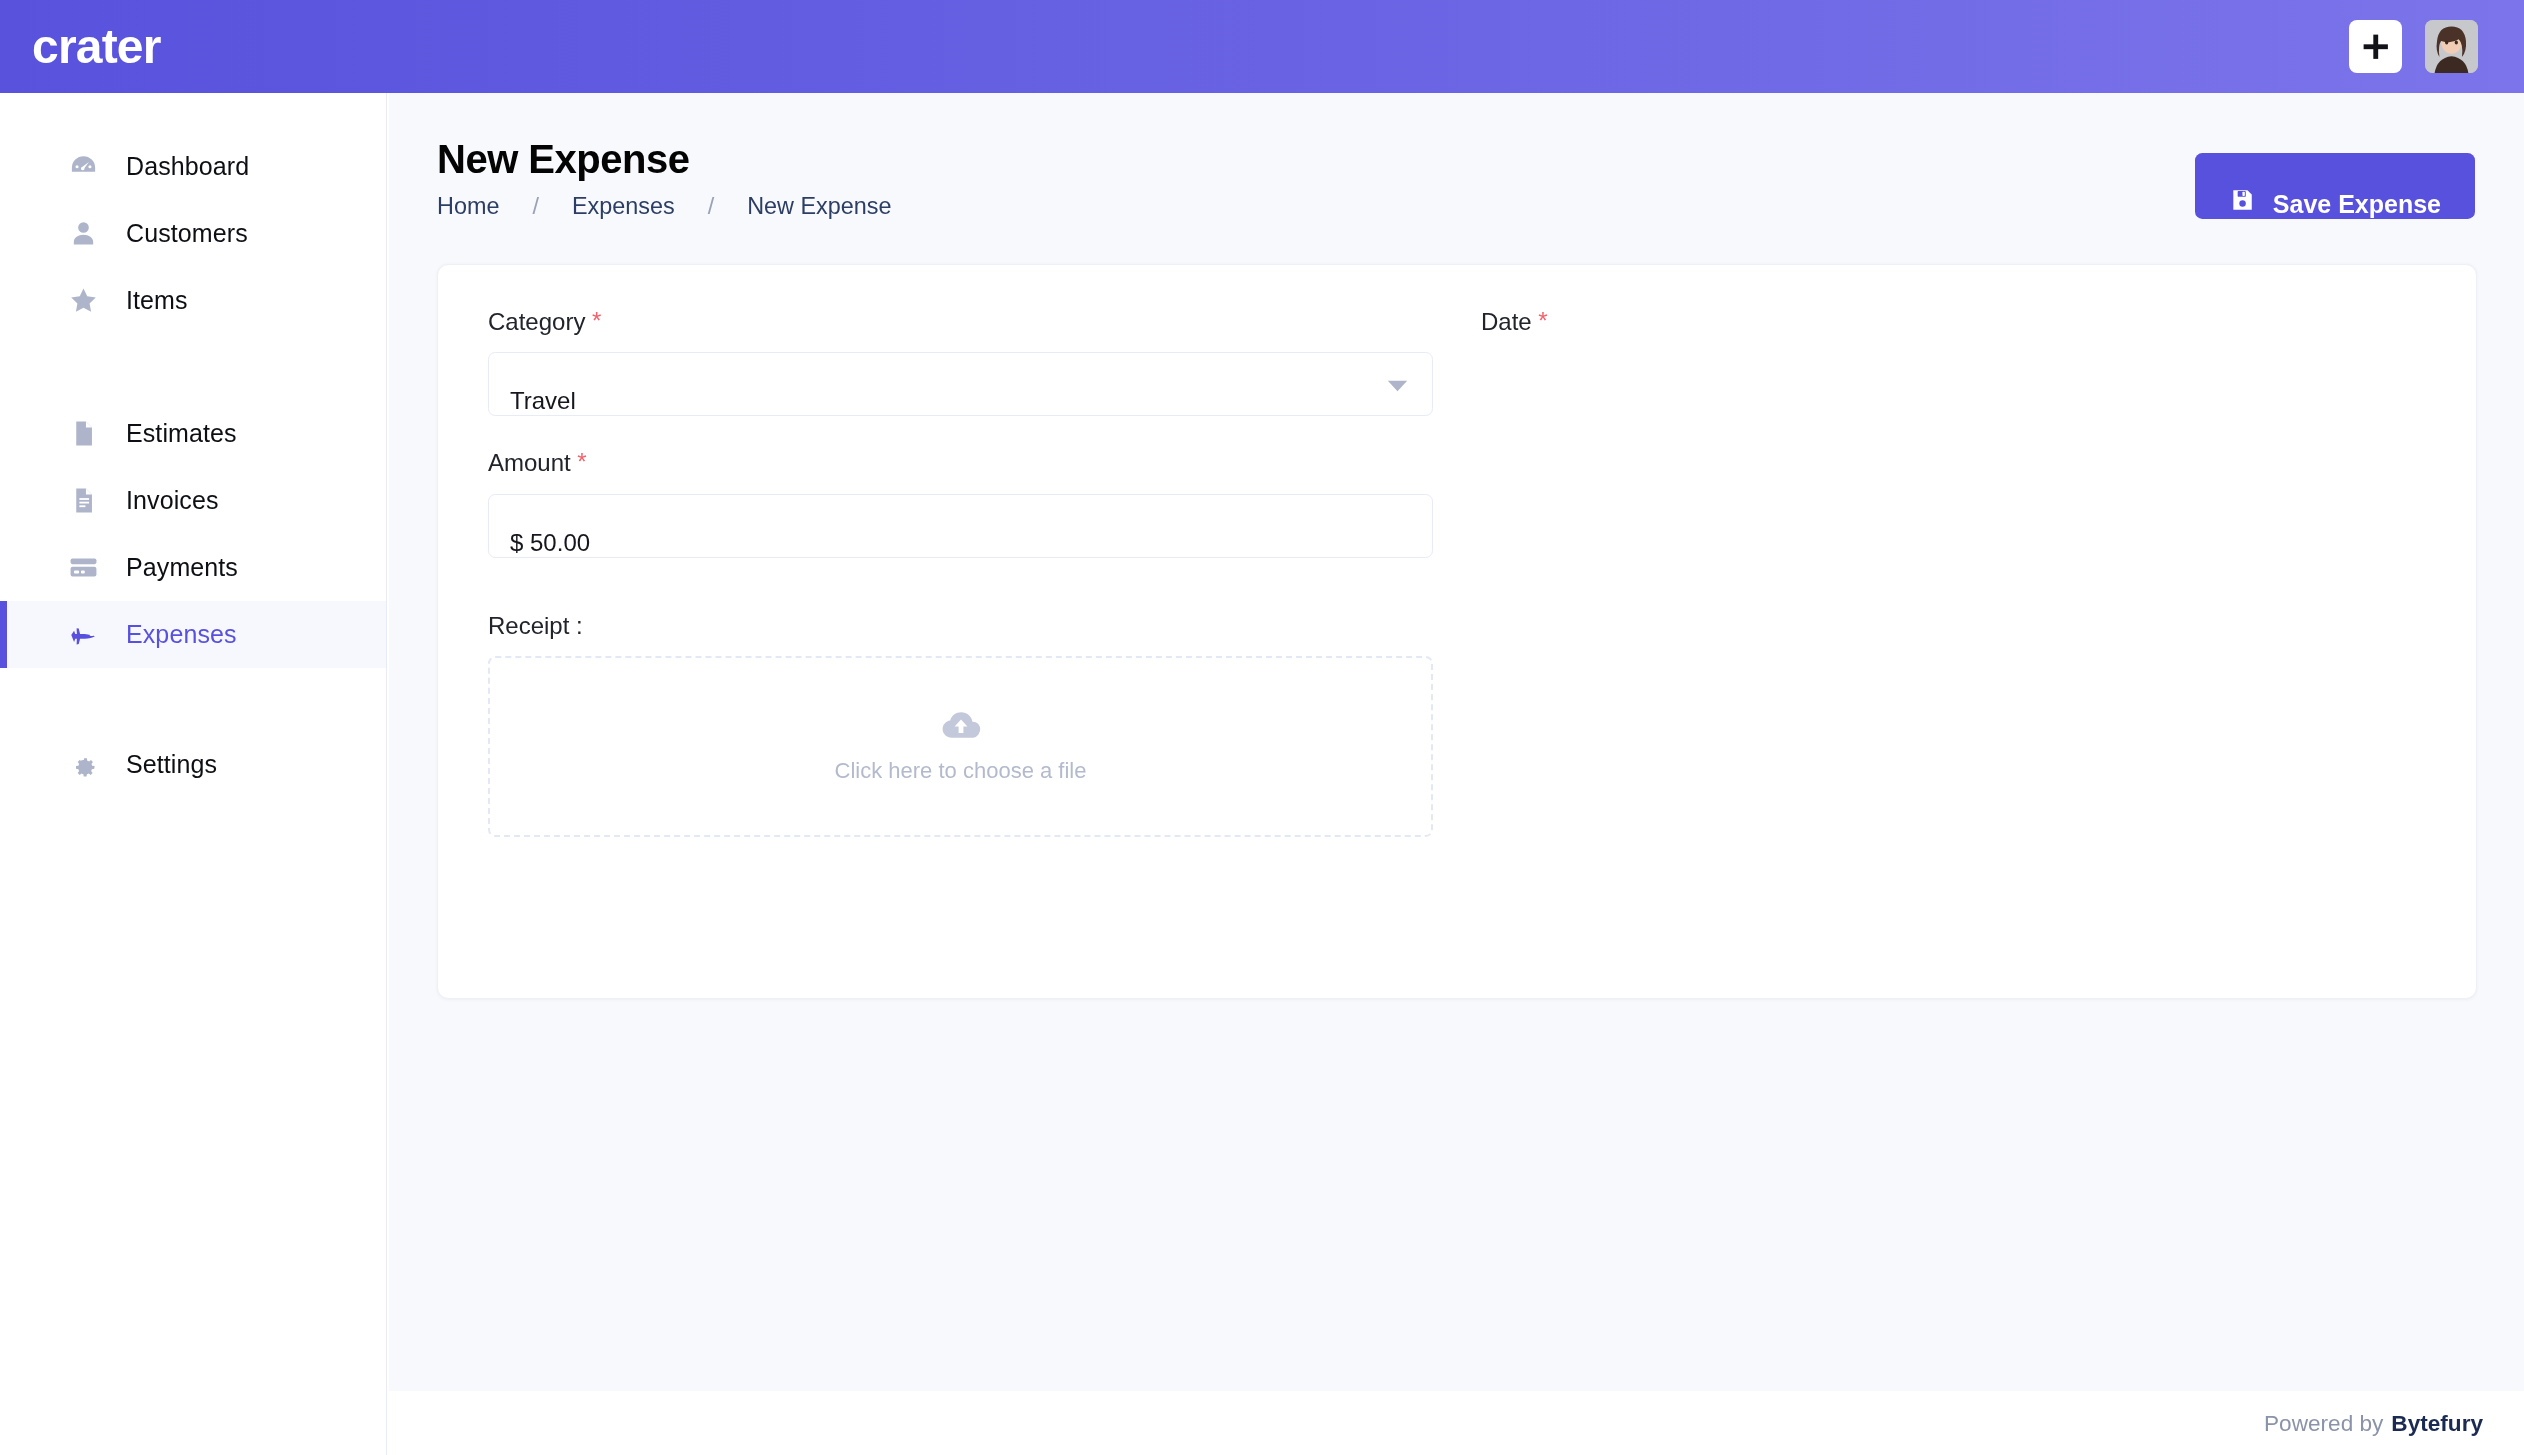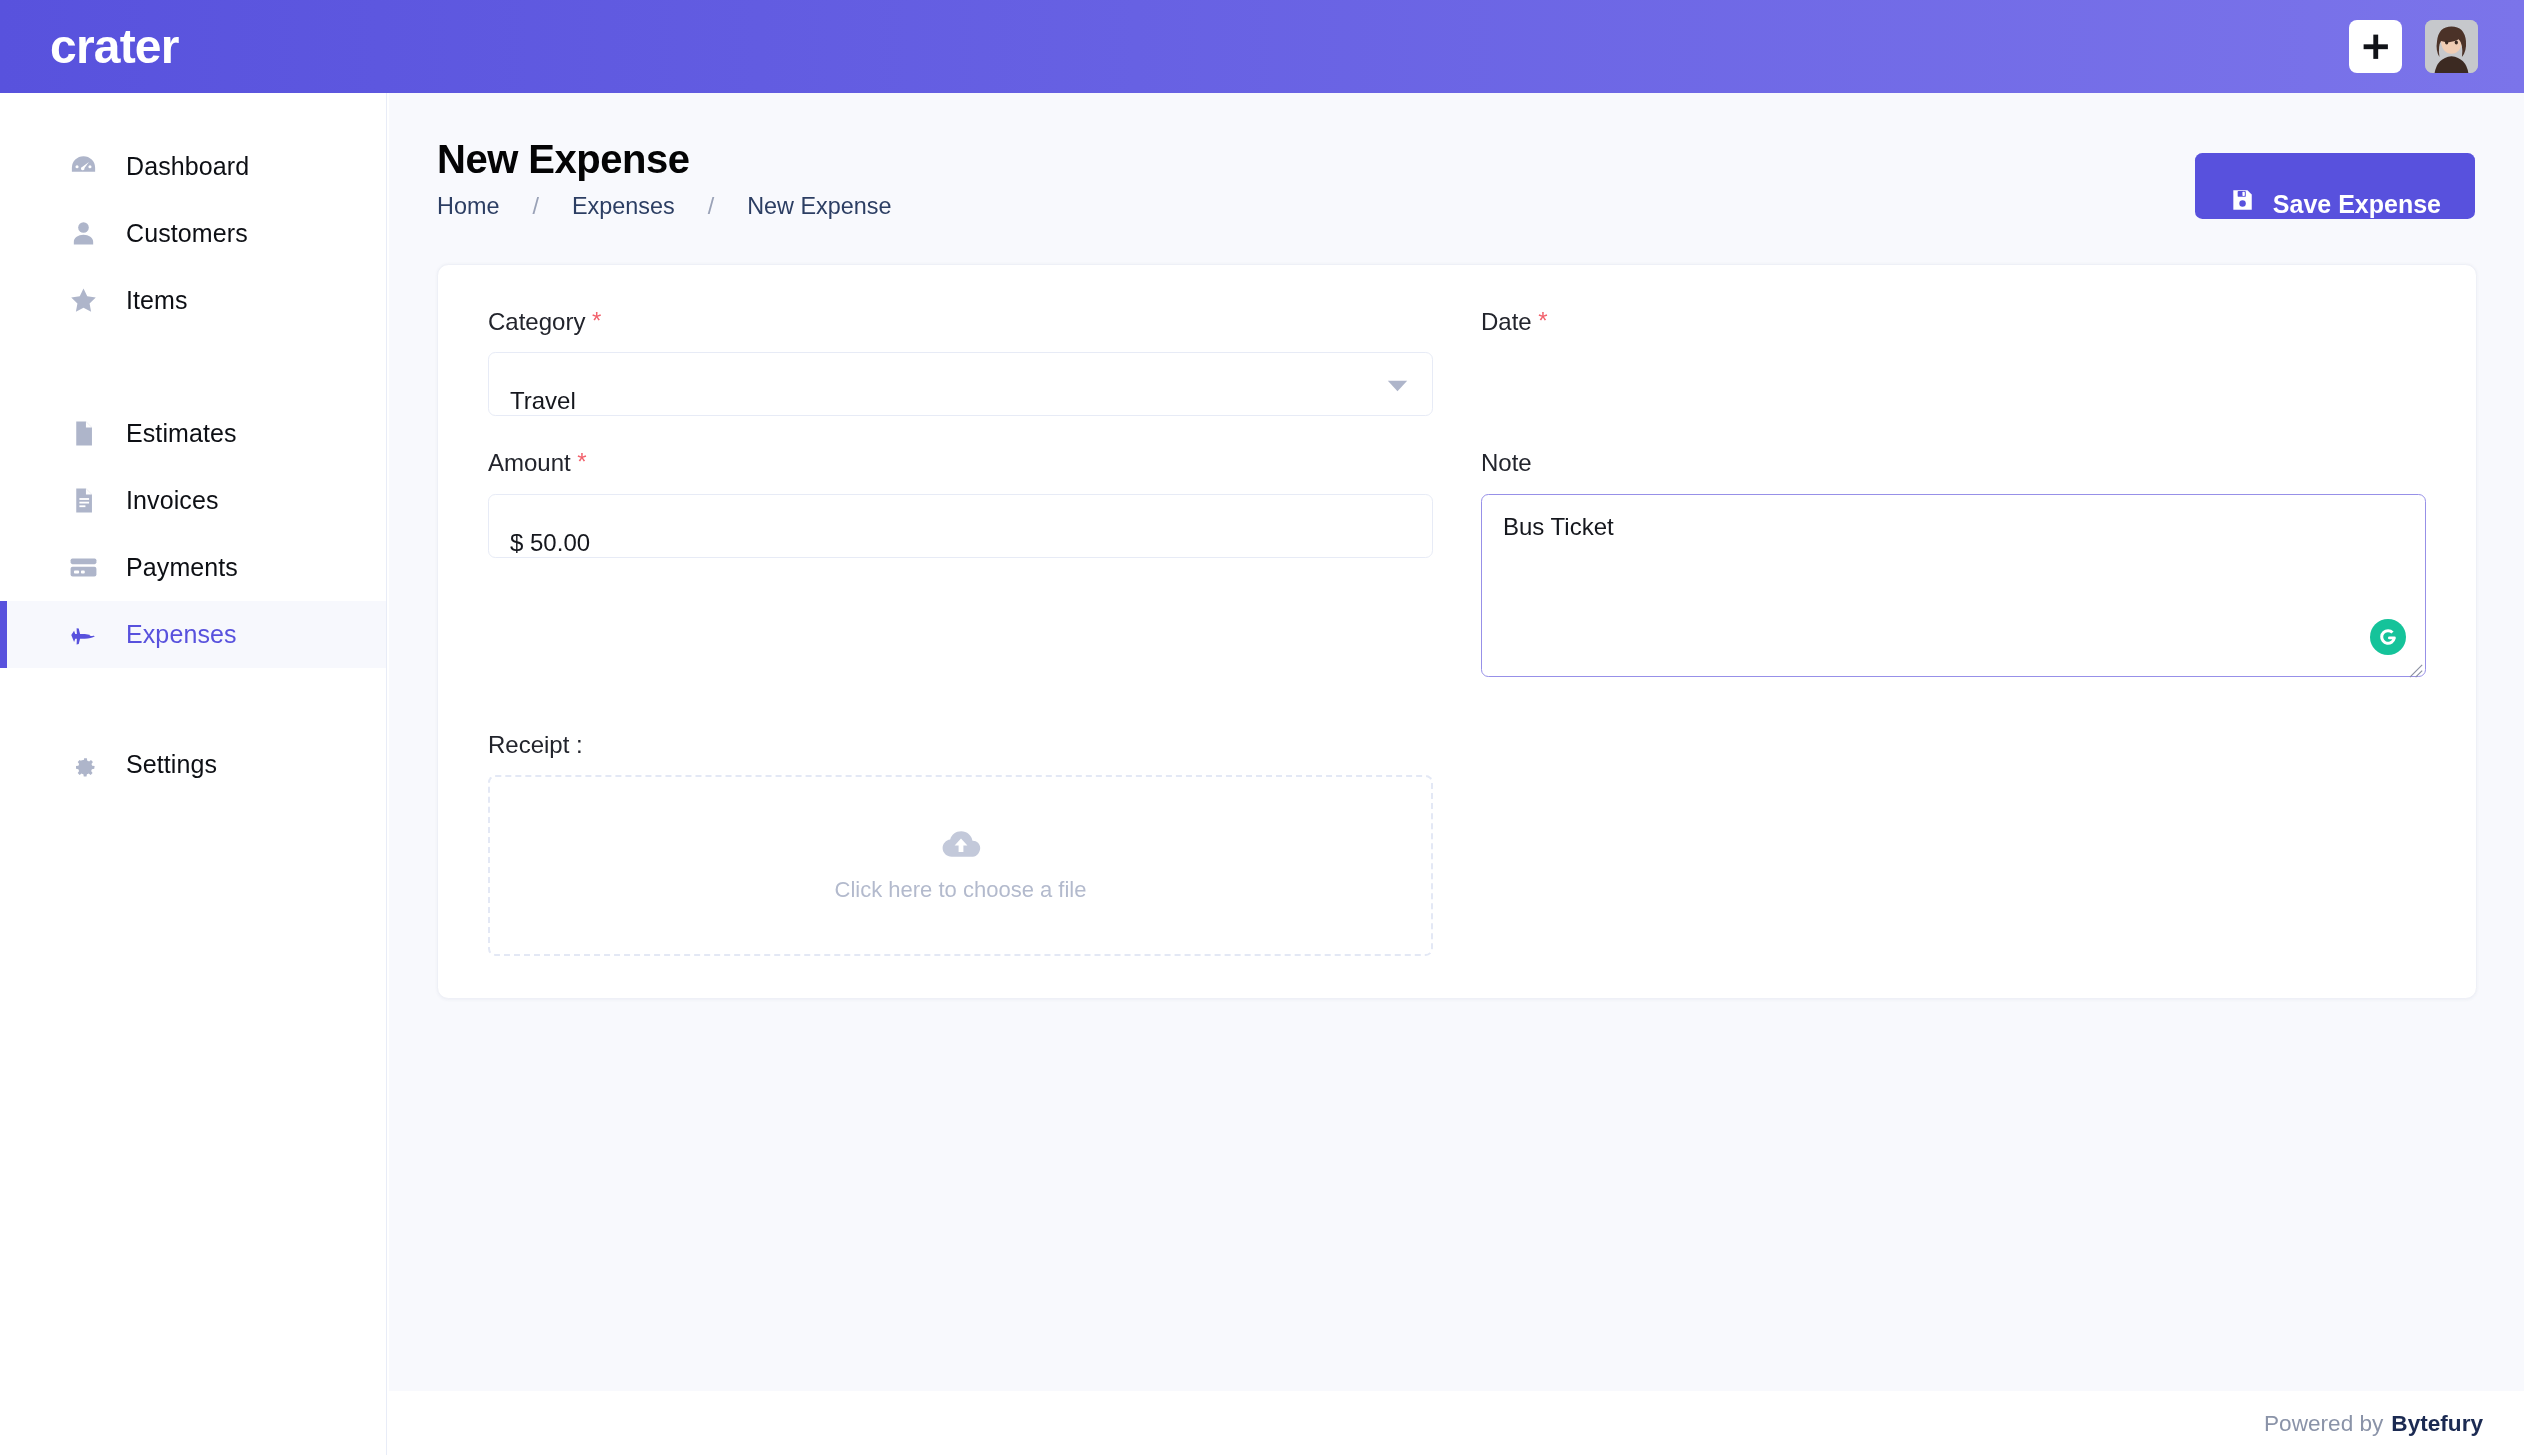--- a/index.html
+++ b/index.html
@@ -11,21 +11,21 @@
   }
 
   
   .topbar {
     position: absolute; top: 0; left: 0;
     width: 2525px; height: 93px;
     background: linear-gradient(90deg, #5852dd 0%, #6761e3 45%, #7b74ea 100%);
     display: flex; align-items: center; justify-content: space-between;
   }
   .logo {
-    margin-left: 50px;
+    margin-left: 32px;
     font-size: 48px; font-weight: 700; color: #ffffff;
     letter-spacing: -0.8px; line-height: 1;
     display: flex; align-items: center;
   }
   .logo-wrap { display: flex; align-items: center; }
   .topbar-right { display: flex; align-items: center; gap: 22.6px; margin-right: 47px; }
   .add-btn {
     width: 53px; height: 53px; background: #ffffff; border-radius: 8px;
     display: flex; align-items: center; justify-content: center;
     border: none; cursor: pointer;
@@ -344,40 +344,20 @@
       <div class="field row2">
         <div class="field-label">
           <span>Amount</span>
           <span class="req">*</span>
         </div>
         <div class="input-box">
           <span>$ 50.00</span>
         </div>
       </div>
 
-      <div class="field row2">
-        <div class="field-label">
-          <span>Note</span>
-        </div>
-        <div class="textarea-box">
-          <span>Bus Ticket</span>
-          <span class="gbadge">
-            <svg width="24" height="24" viewBox="0 0 24 24">
-              <path d="M12 4.2a7.8 7.8 0 1 0 7.6 9.5h-3.1a4.8 4.8 0 1 1-1.1-5.1l2.2-2.2A7.77 7.77 0 0 0 12 4.2z" fill="#ffffff"></path>
-              <rect x="12" y="11.6" width="7.8" height="2.6" rx="1.3" fill="#ffffff"></rect>
-            </svg>
-          </span>
-          <span class="resize-grip">
-            <svg width="18" height="18" viewBox="0 0 22 22" stroke="#8a8fa0" stroke-width="1.4">
-              <line x1="21" y1="6" x2="6" y2="21"></line>
-              <line x1="21" y1="13" x2="13" y2="21"></line>
-            </svg>
-          </span>
-        </div>
-      </div>
     </div>
 
     <div class="receipt-wrap">
       <div class="field-label">
         <span>Receipt :</span>
       </div>
       <div class="dropzone">
         <span>
           <svg width="42" height="32" viewBox="0 0 52 40" fill="#c3c9da">
             <path d="M14.5 36C8.1 36 3 31.1 3 25.1c0-5.4 4.1-9.9 9.5-10.7C13.9 8.4 19.6 4 26.2 4c7.2 0 13.2 5.2 14.1 12 .2 0 .4 0 .6 0C45.9 16 50 20 50 25.1S45.9 36 40.9 36z"></path>

